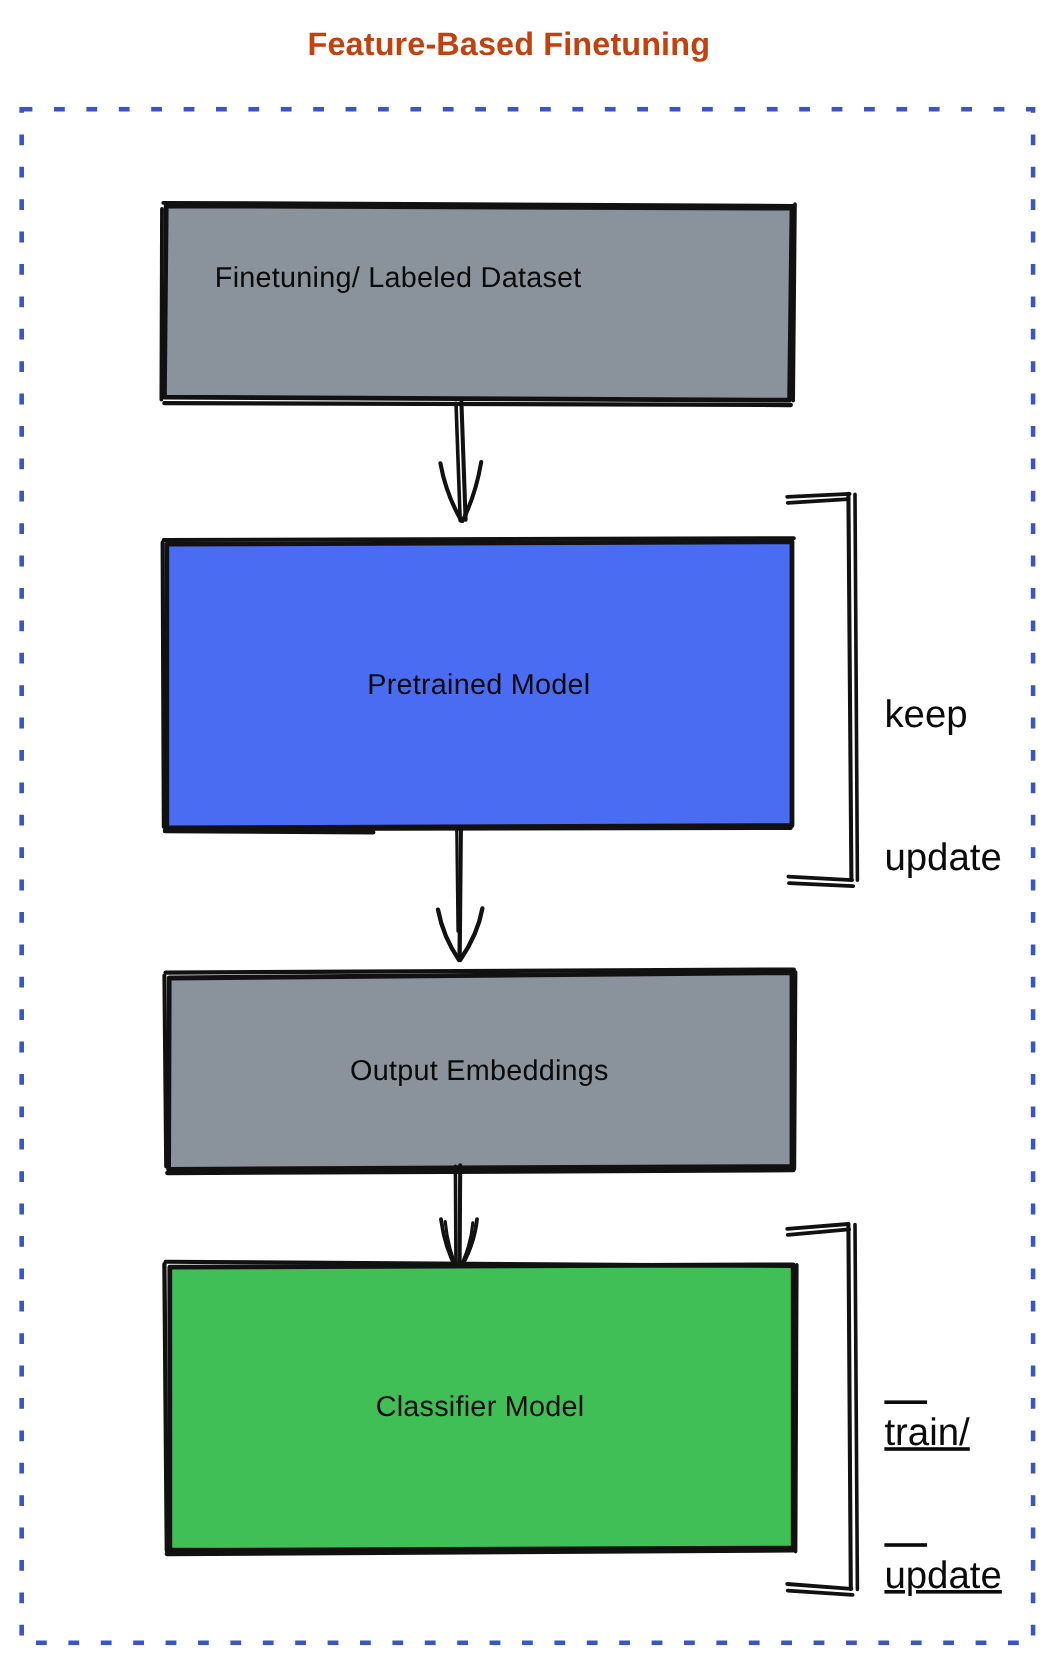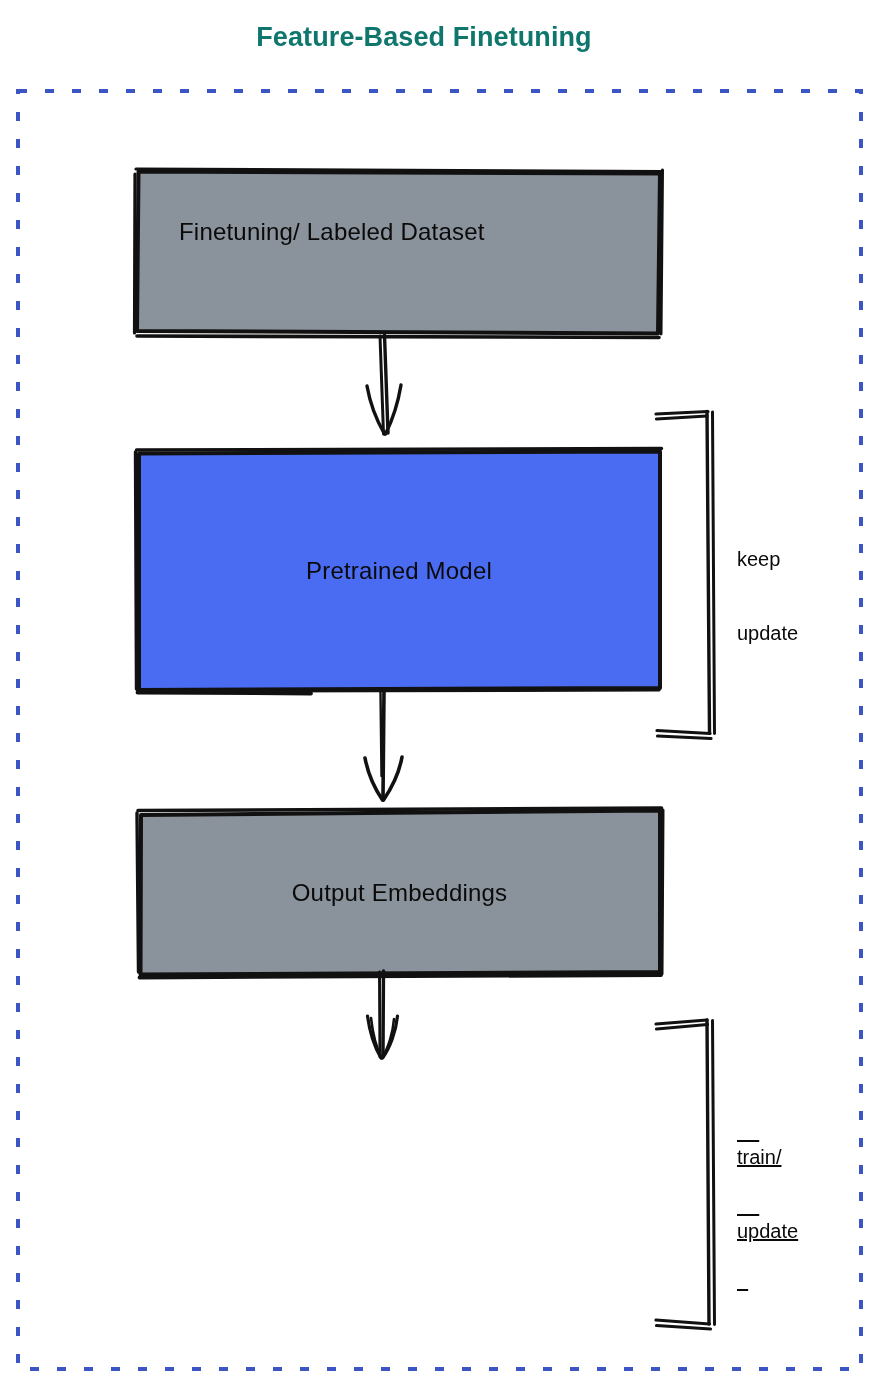--- a/index.html
+++ b/index.html
@@ -22,21 +22,21 @@
   
   #diagram-title {
     position: absolute;
     left: 0;
     top: 22px;
     width: 848px;
     text-align: center;
     font-size: 27px;
     font-weight: 700;
     letter-spacing: 0.1px;
-    color: #0f766e;
+    color: #c2410c;
     font-family: "Liberation Sans", sans-serif;
     white-space: nowrap;
   }
 
   
   #outer-frame {
     position: absolute;
     left: 16px;
     top: 89px;
     width: 847px;
@@ -81,21 +81,21 @@
   }
   .arrow svg { display:block; }
 
   
   .bracket { position: absolute; }
   .bracket svg { display:block; }
 
   .side-caption {
     position: absolute;
     color: #0a0a0a;
-    font-size: 20px;
+    font-size: 32px;
     line-height: 1.24;
     font-family: "Liberation Sans", sans-serif;
     white-space: pre;
   }
 </style>
 </head>
 <body>
 
 <div id="canvas">
 
@@ -178,20 +178,31 @@
     <svg width="90" height="98" viewBox="0 0 90 98" xmlns="http://www.w3.org/2000/svg">
       <path d="M31.5 2 L31 88" fill="none" stroke="#111111" stroke-width="3.4" stroke-linecap="round"></path>
       <path d="M27.5 3 L28 88" fill="none" stroke="#111111" stroke-width="3" stroke-linecap="round"></path>
       <path d="M15.5 47 C17.5 62, 22.5 78, 29 89" fill="none" stroke="#111111" stroke-width="3.2" stroke-linecap="round"></path>
       <path d="M19 49 C20.5 63, 24 78, 29.5 89" fill="none" stroke="#111111" stroke-width="2.6" stroke-linecap="round"></path>
       <path d="M45.5 47 C44 62, 38 79, 30.5 89" fill="none" stroke="#111111" stroke-width="3.2" stroke-linecap="round"></path>
       <path d="M42 50 C41 63, 36.5 79, 30 89" fill="none" stroke="#111111" stroke-width="2.6" stroke-linecap="round"></path>
     </svg>
   </div>
 
+  <div class="node" style="left:139px; top:1054px; width:522px; height:238px;">
+    <svg class="node-svg" width="546" height="262" viewBox="0 0 546 262" xmlns="http://www.w3.org/2000/svg">
+      <path d="M14.5 14 L534 12 L534 248 L14.5 250 Z" fill="#40bf56" stroke="#111111" stroke-width="4" stroke-linejoin="round"></path>
+      <path d="M11 9.5 L533 13" fill="none" stroke="#111111" stroke-width="3.4" stroke-linecap="round"></path>
+      <path d="M10 11.5 L12 250" fill="none" stroke="#111111" stroke-width="3.6" stroke-linecap="round"></path>
+      <path d="M12 253 L534 250" fill="none" stroke="#111111" stroke-width="3.6" stroke-linecap="round"></path>
+      <path d="M13 249 L160 250" fill="none" stroke="#111111" stroke-width="2.6" stroke-linecap="round"></path>
+      <path d="M537 12 L536 251" fill="none" stroke="#111111" stroke-width="3" stroke-linecap="round"></path>
+    </svg>
+    <div class="node-label">Classifier Model</div>
+  </div>
 
   <div class="bracket" style="left:650px; top:1007px;">
     <svg width="80" height="330" viewBox="0 0 80 330" xmlns="http://www.w3.org/2000/svg">
       <path d="M6 17 L57 13" fill="none" stroke="#111111" stroke-width="3.2" stroke-linecap="round"></path>
       <path d="M6.5 22 L57.5 17.5" fill="none" stroke="#111111" stroke-width="3.2" stroke-linecap="round"></path>
       <path d="M57 13 L59 317" fill="none" stroke="#111111" stroke-width="3.4" stroke-linecap="round"></path>
       <path d="M62.5 13.5 L64.5 317.5" fill="none" stroke="#111111" stroke-width="3" stroke-linecap="round"></path>
       <path d="M6 313 L59.5 317" fill="none" stroke="#111111" stroke-width="3.2" stroke-linecap="round"></path>
       <path d="M6.5 318.5 L60.5 322" fill="none" stroke="#111111" stroke-width="3.2" stroke-linecap="round"></path>
     </svg>

